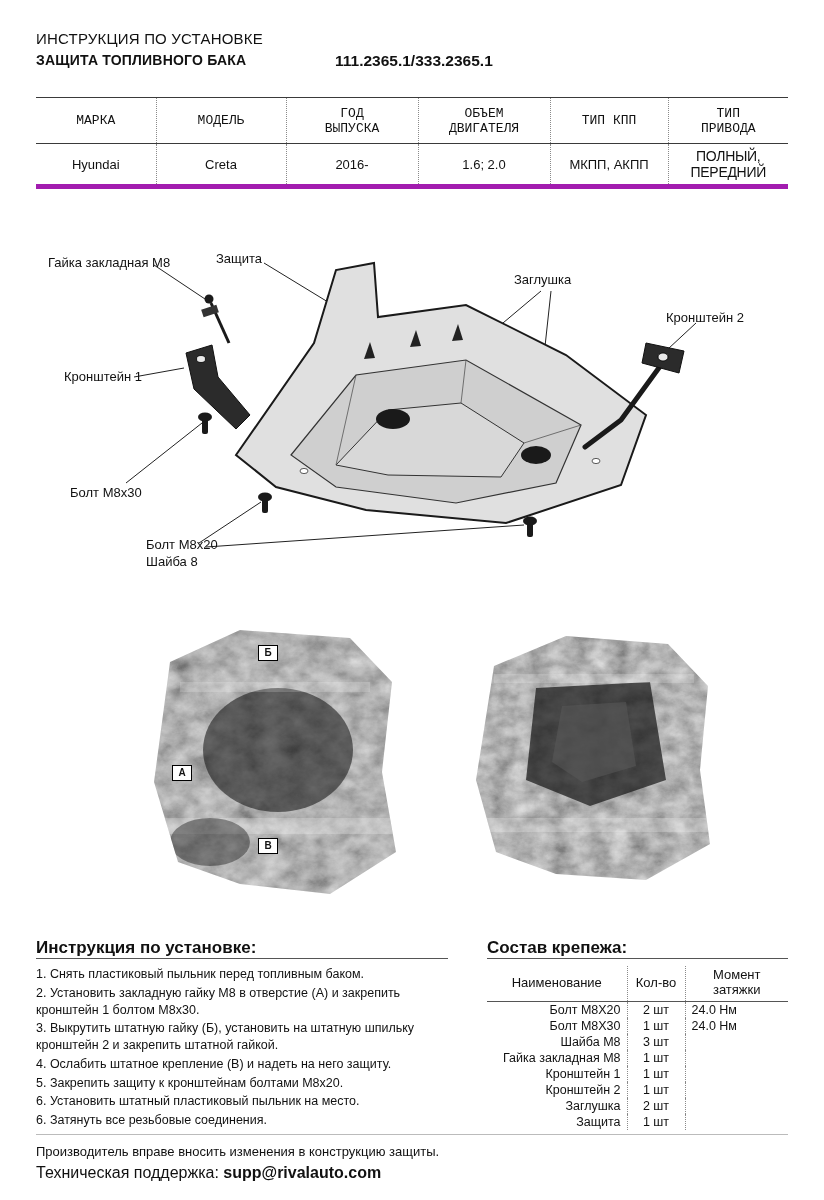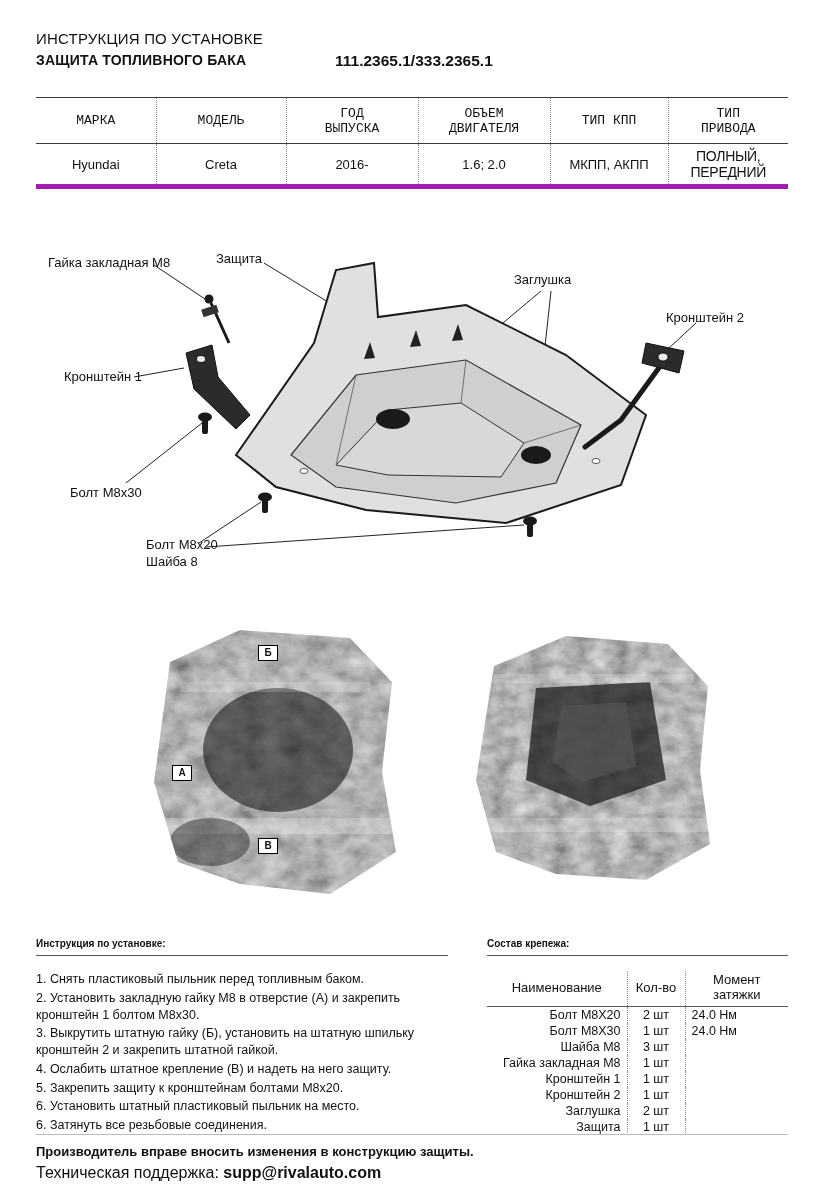--- a/index.html
+++ b/index.html
@@ -40,32 +40,32 @@
   .marker{
     position:absolute;min-width:14px;height:14px;padding:0 2px;background:#fff;border:1px solid #000;
     font-size:10px;font-weight:bold;line-height:14px;text-align:center;
   }
   .mk-b{left:108px;top:23px;}
   .mk-a{left:22px;top:143px;}
   .mk-v{left:108px;top:216px;}
   
   .instructions{position:absolute;left:36px;top:938px;width:412px;}
   .hardware{position:absolute;left:487px;top:938px;width:301px;}
-  .sec-title{font-size:10px;font-weight:bold;padding-bottom:6px;border-bottom:1px solid #555;margin-bottom:15px;}
+  .sec-title{font-size:17px;font-weight:bold;border-bottom:1px solid #555;margin-bottom:7px;}
   .step{font-size:12.5px;line-height:1.34;margin-bottom:2px;}
   .hw-table{width:100%;border-collapse:collapse;table-layout:fixed;}
   .hw-table th,.hw-table td{font-size:12.5px;padding:1px 6px;vertical-align:middle;}
   .hw-table th{font-weight:normal;font-size:13px;padding-bottom:4px;border-bottom:1px solid #555;}
   .hw-col-qty,.hw-col-torque{border-left:1px dotted #8a8a8a;}
   .hw-name{text-align:right;}
   .hw-qty{text-align:center;}
   .hw-torque{text-align:left;}
   
   .footer{position:absolute;left:36px;top:1134px;width:752px;border-top:1px solid #bbb;padding-top:9px;}
-  .footer-line1{font-size:13px;margin-bottom:5px;font-weight:bold;}
+  .footer-line1{font-size:13px;margin-bottom:5px;}
   .footer-line2{font-size:16px;}
   .footer-email{font-weight:bold;}
 </style>
 </head>
 <body>
 
 <div class="page">
 
   <div class="doc-title">ИНСТРУКЦИЯ ПО УСТАНОВКЕ</div>
   <div class="product-title">ЗАЩИТА ТОПЛИВНОГО БАКА</div>

